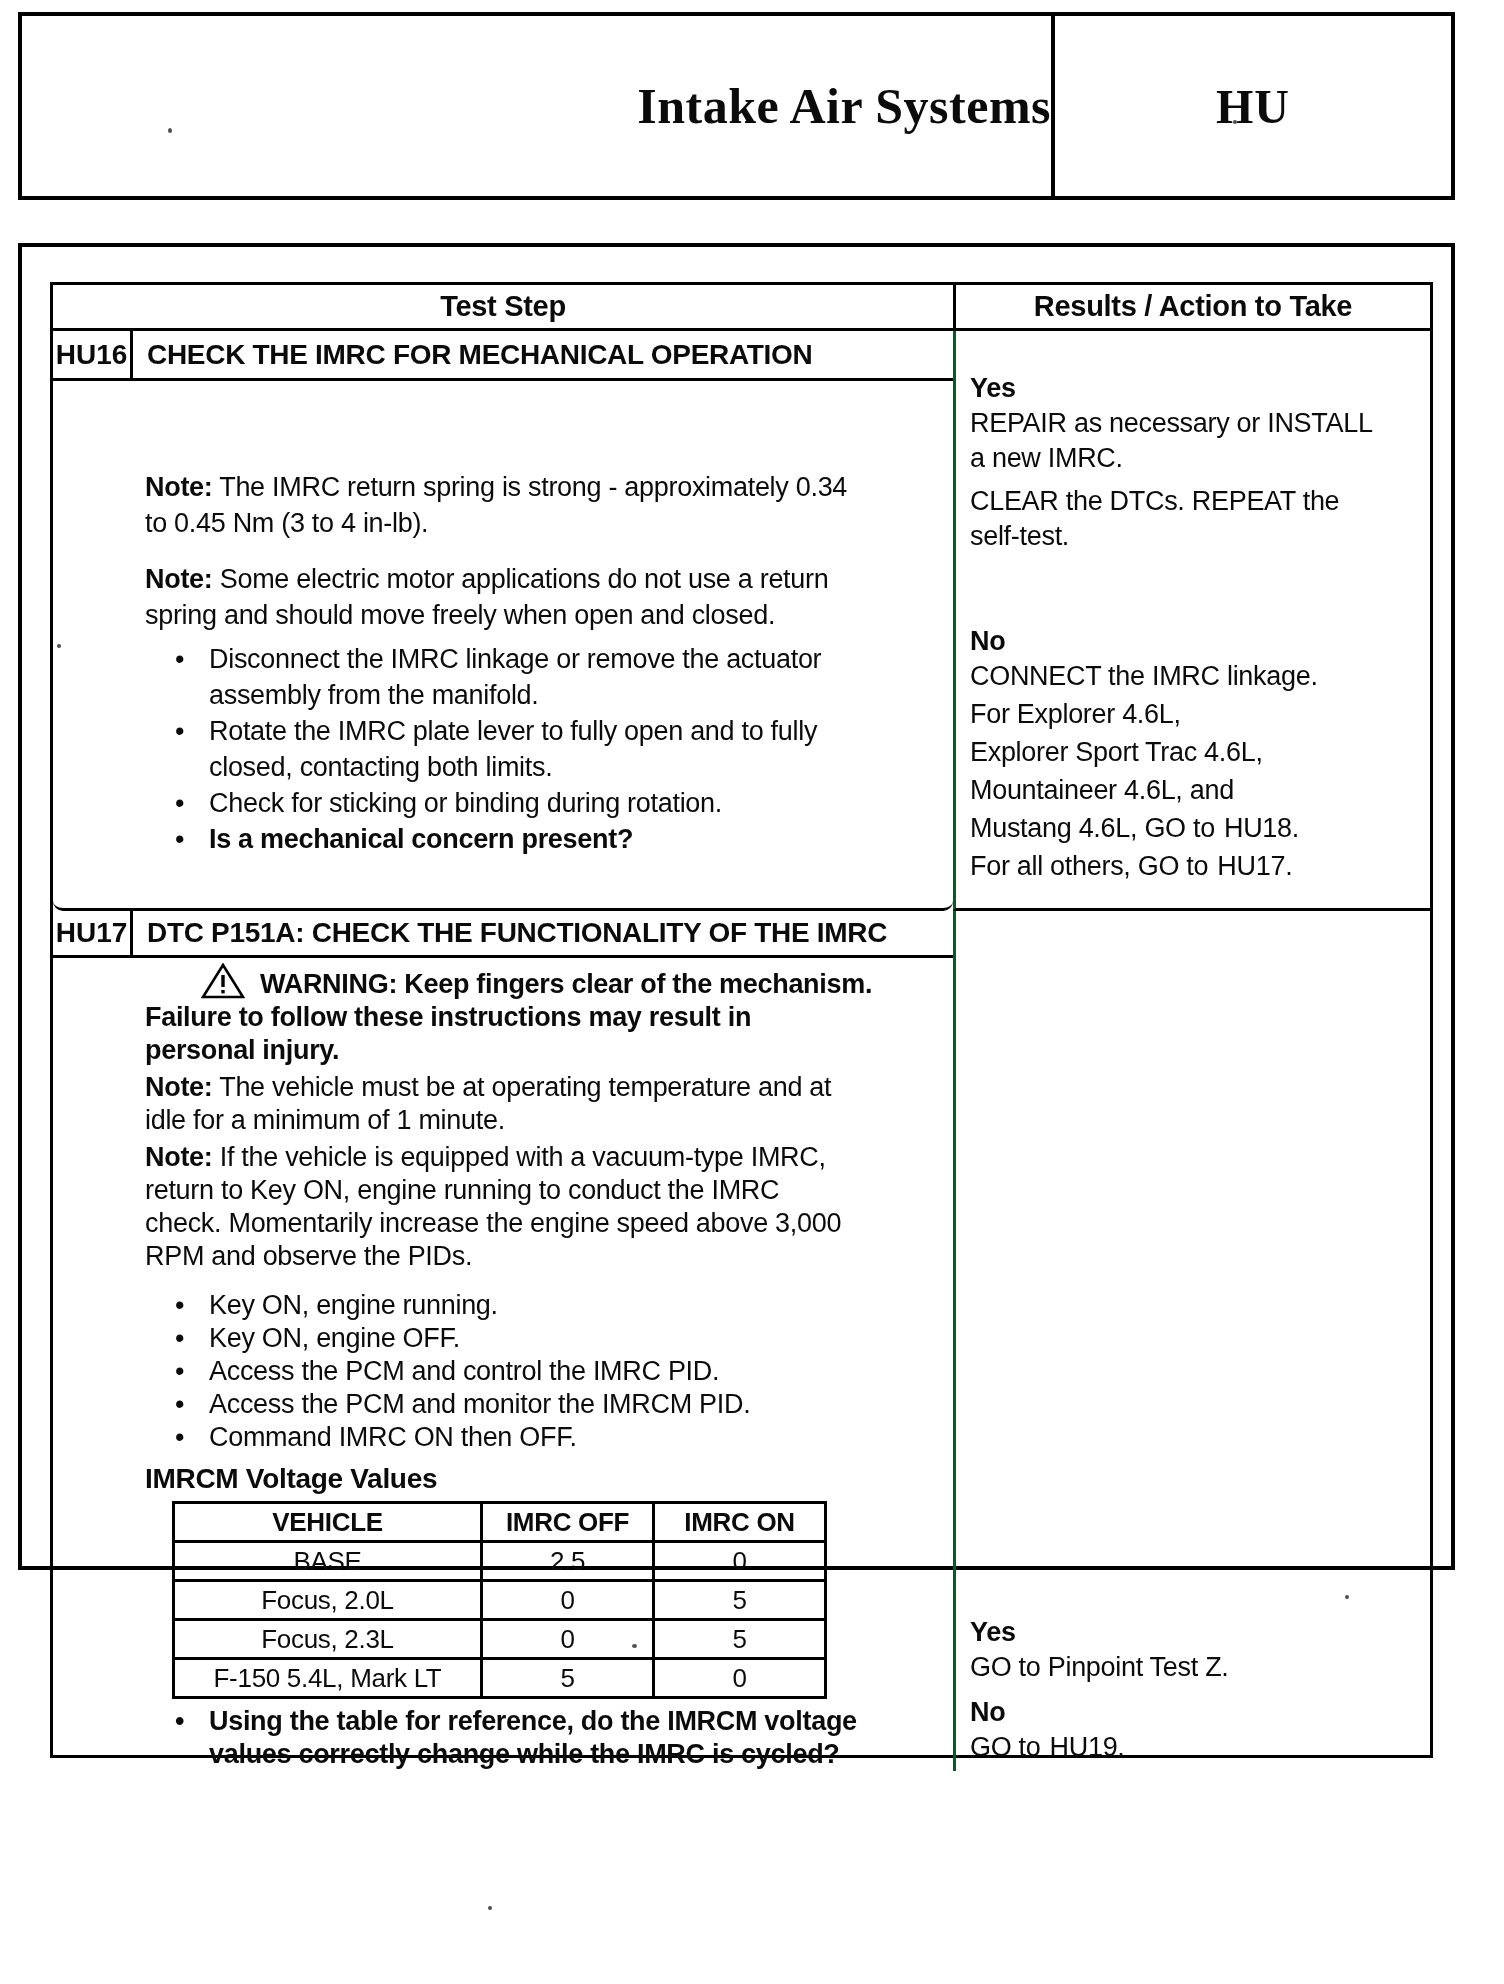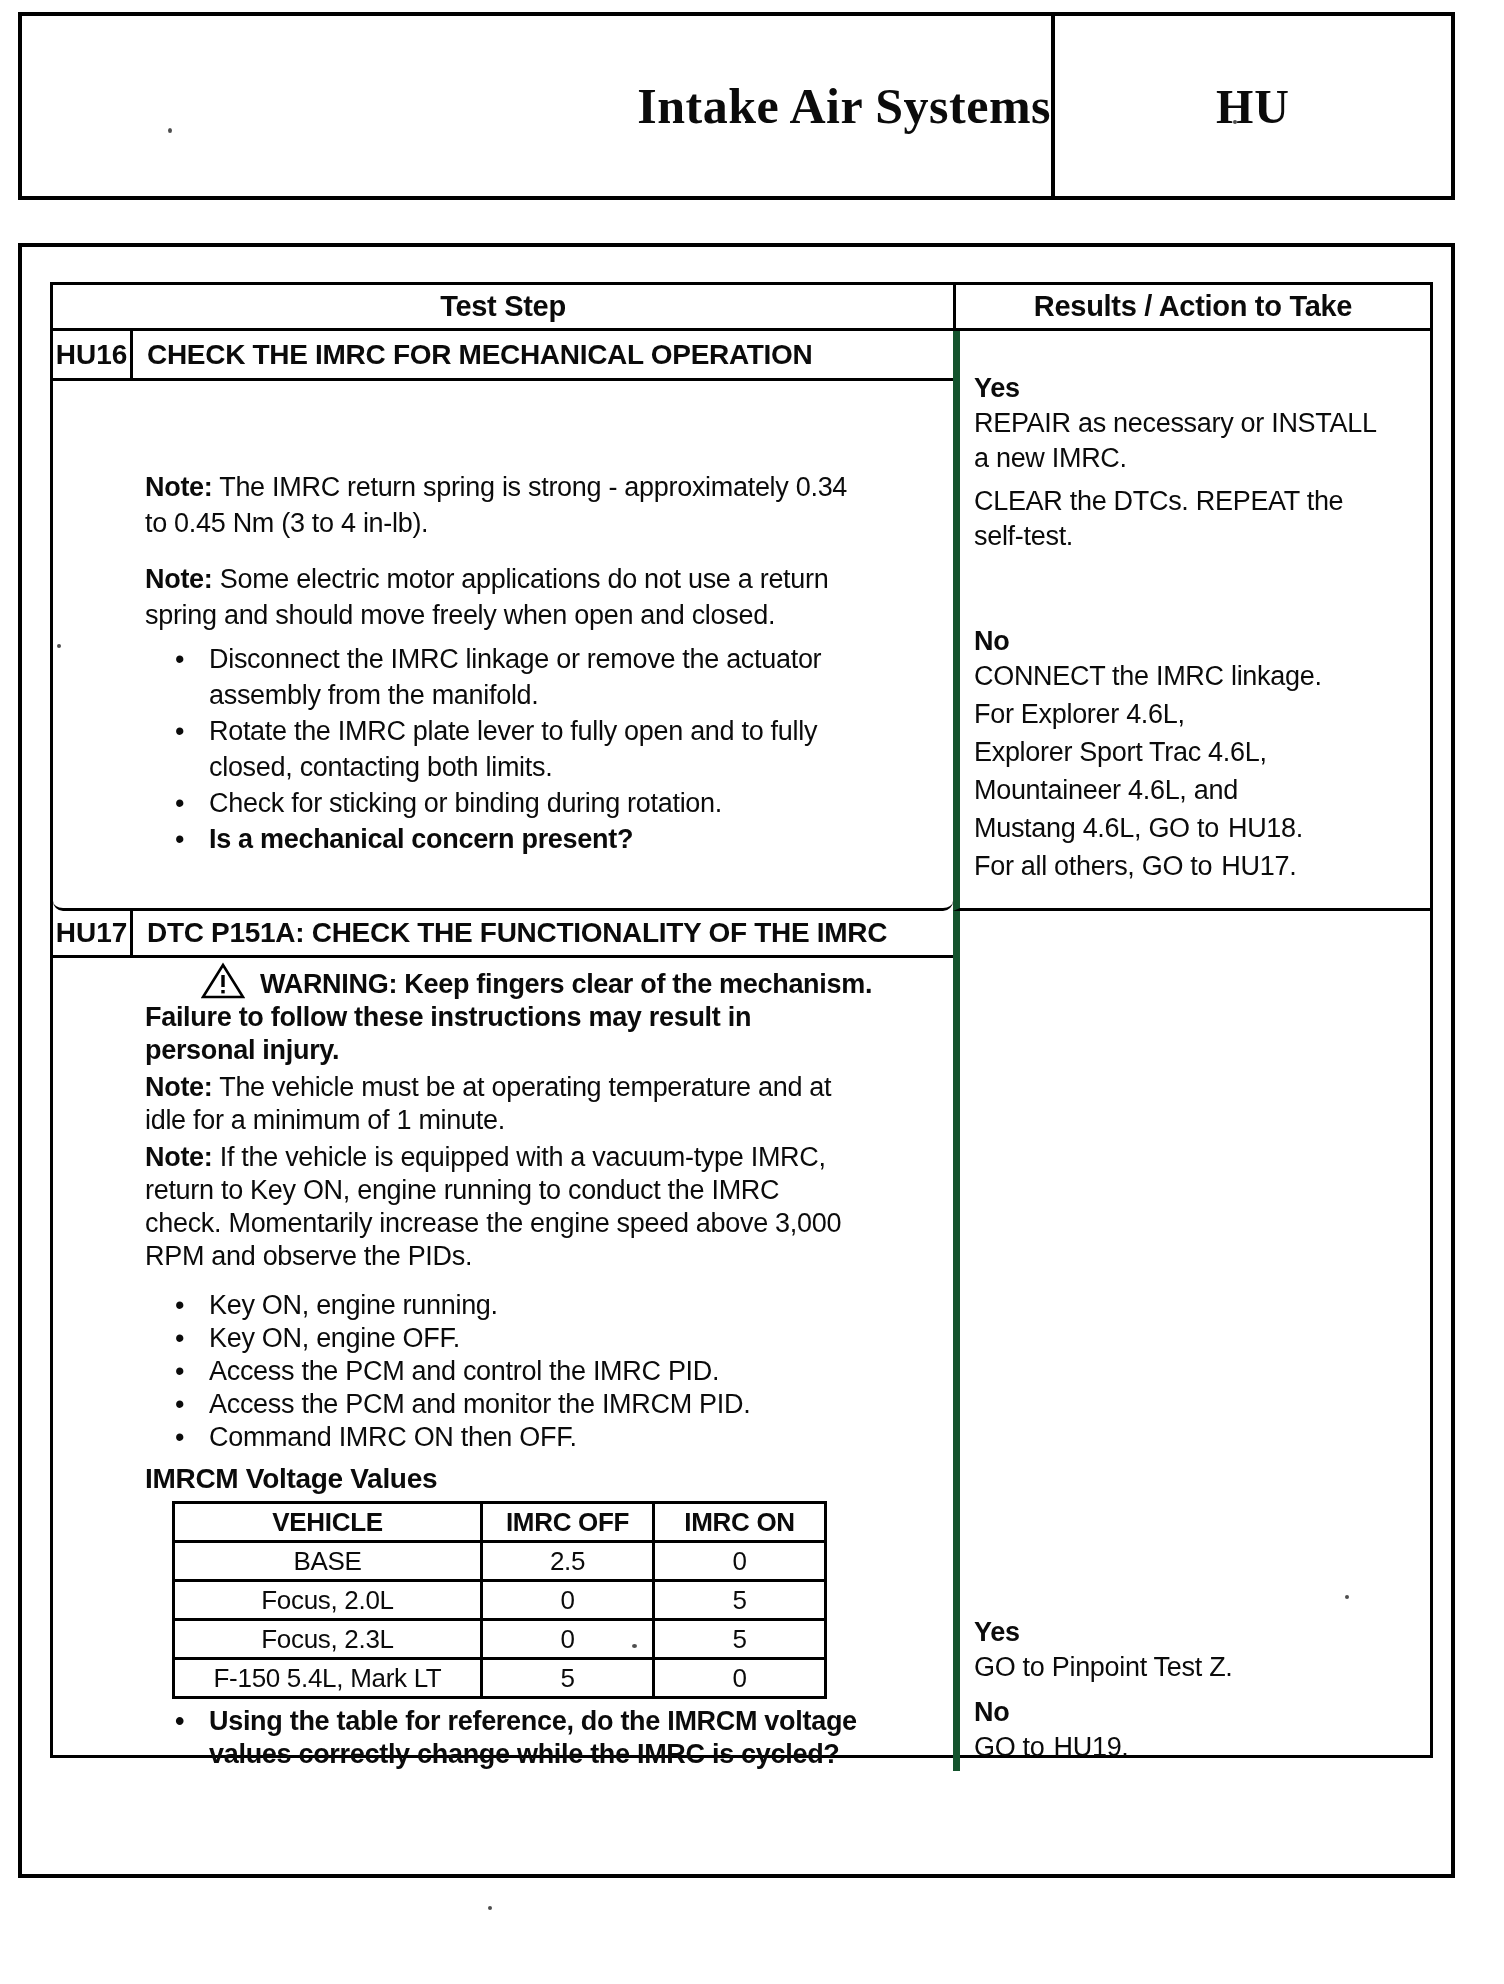--- a/index.html
+++ b/index.html
@@ -29,21 +29,21 @@
     display: flex; align-items: center; justify-content: center;
   }
   .page-code {
     font-family: "Liberation Serif", "DejaVu Serif", serif;
     font-weight: bold; font-size: 48px; letter-spacing: 1px;
   }
 
   
   .content-box {
     position: absolute; left: 18px; top: 243px;
-    width: 1437px; height: 1635px;
+    width: 1437px; height: 1327px;
     border: 4px solid #000;
   }
 
   
   .test-table {
     position: absolute; left: 28px; top: 35px;
     width: 1383px; height: 1476px;
     border: 3px solid #000;
     display: grid;
     grid-template-columns: 900px 1fr;
@@ -99,21 +99,21 @@
     height: 39px; font-size: 26px; padding: 0;
     letter-spacing: -0.3px;
   }
   .vtable th { font-weight: bold; }
   .vtable col.c-vehicle { width: 308px; }
   .vtable col.c-off { width: 172px; }
   .vtable col.c-on { width: 172px; }
   .q-bullet { margin-top: 6px; font-weight: bold; }
 
   
-  .results { grid-column: 2; border-left: 7px solid #14532d; line-height: 35px; }
+  .results { grid-column: 2; border-left: 3px solid #14532d; line-height: 35px; }
   .results16 {
     grid-row: 2 / span 2; border-bottom: 3px solid #000;
     padding: 40px 14px 10px 14px;
   }
   .results17 {
     grid-row: 4 / span 2;
     padding: 0 14px 6px 14px;
     display: flex; flex-direction: column; justify-content: flex-end;
   }
   .results .gap-clear { margin-top: 8px; }

